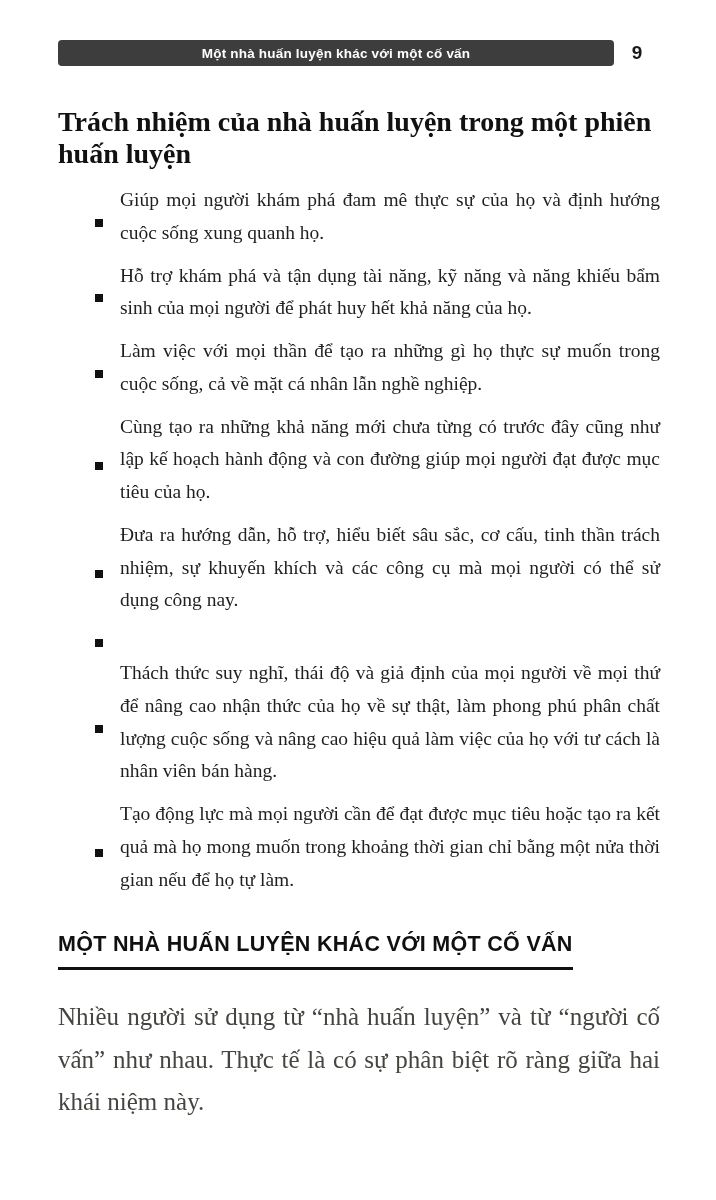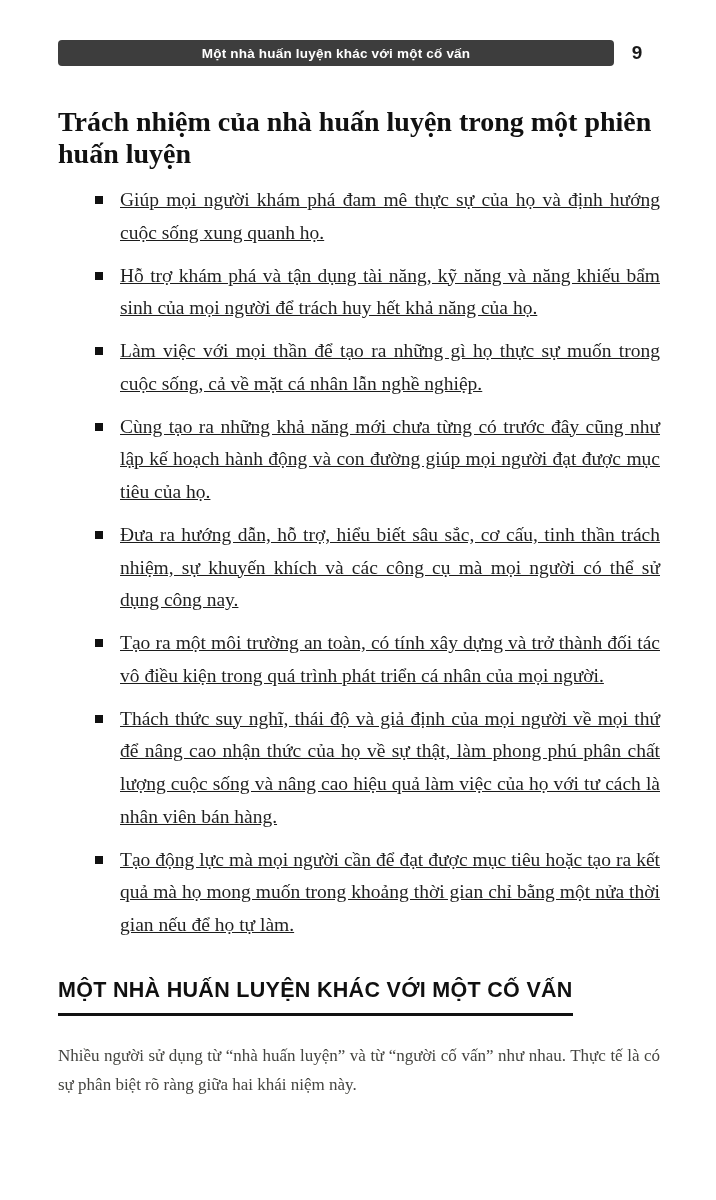--- a/index.html
+++ b/index.html
@@ -47,23 +47,22 @@
     font-weight: bold;
     font-size: 28px;
     color: #111111;
     margin-bottom: 14px;
   }
   ul.bullet-list {
     list-style: none;
   }
   .bullet-item {
     display: flex;
-    align-items: flex-start;
+    align-items: center;
     margin-bottom: 10px;
-    text-decoration: underline;
   }
   .bullet {
     flex: 0 0 auto;
     width: 8px;
     height: 8px;
     background: #111111;
     margin: 12px 17px 0 37px;
   }
   .bullet-text {
     flex: 1 1 auto;
@@ -81,21 +80,21 @@
     font-family: "Liberation Sans", sans-serif;
     font-weight: bold;
     font-size: 21.5px;
     letter-spacing: 0.3px;
     color: #101010;
     padding-bottom: 10px;
     border-bottom: 3px solid var(--heading_rule, #111111);
   }
   .section-paragraph {
     margin-top: 26px;
-    font-size: 17px;
+    font-size: 25px;
     line-height: 1.7;
     text-align: justify;
     color: #454540;
   }
 </style>
 </head>
 <body>
 
 <div class="page">
 
@@ -107,37 +106,36 @@
   <div class="section1">
     <div class="list-heading">Trách nhiệm của nhà huấn luyện trong một phiên huấn luyện</div>
 
     <ul class="bullet-list">
       <li class="bullet-item">
         <span class="bullet"></span>
         <span class="bullet-text">Giúp mọi người khám phá đam mê thực sự của họ và định hướng cuộc sống xung quanh họ.</span>
       </li>
       <li class="bullet-item">
         <span class="bullet"></span>
-        <span class="bullet-text">Hỗ trợ khám phá và tận dụng tài năng, kỹ năng và năng khiếu bẩm sinh của mọi người để trách huy hết khả năng của họ.</span>
+        <span class="bullet-text">Hỗ trợ khám phá và tận dụng tài năng, kỹ năng và năng khiếu bẩm sinh của mọi người để phát huy hết khả năng của họ.</span>
       </li>
       <li class="bullet-item">
         <span class="bullet"></span>
         <span class="bullet-text">Làm việc với mọi thần để tạo ra những gì họ thực sự muốn trong cuộc sống, cả về mặt cá nhân lẫn nghề nghiệp.</span>
       </li>
       <li class="bullet-item">
         <span class="bullet"></span>
         <span class="bullet-text">Cùng tạo ra những khả năng mới chưa từng có trước đây cũng như lập kế hoạch hành động và con đường giúp mọi người đạt được mục tiêu của họ.</span>
       </li>
       <li class="bullet-item">
         <span class="bullet"></span>
         <span class="bullet-text">Đưa ra hướng dẫn, hỗ trợ, hiểu biết sâu sắc, cơ cấu, tinh thần trách nhiệm, sự khuyến khích và các công cụ mà mọi người có thể sử dụng công nay.</span>
       </li>
       <li class="bullet-item">
         <span class="bullet"></span>
-        <span class="bullet-text">Tạo ra một môi trường an toàn, có tính xây dựng và trở thành đối tác vô điều kiện trong quá trình phát triển cá nhân của mọi người.</span>
       </li>
       <li class="bullet-item">
         <span class="bullet"></span>
         <span class="bullet-text">Thách thức suy nghĩ, thái độ và giả định của mọi người về mọi thứ để nâng cao nhận thức của họ về sự thật, làm phong phú phân chất lượng cuộc sống và nâng cao hiệu quả làm việc của họ với tư cách là nhân viên bán hàng.</span>
       </li>
       <li class="bullet-item">
         <span class="bullet"></span>
         <span class="bullet-text">Tạo động lực mà mọi người cần để đạt được mục tiêu hoặc tạo ra kết quả mà họ mong muốn trong khoảng thời gian chỉ bằng một nửa thời gian nếu để họ tự làm.</span>
       </li>
     </ul>

